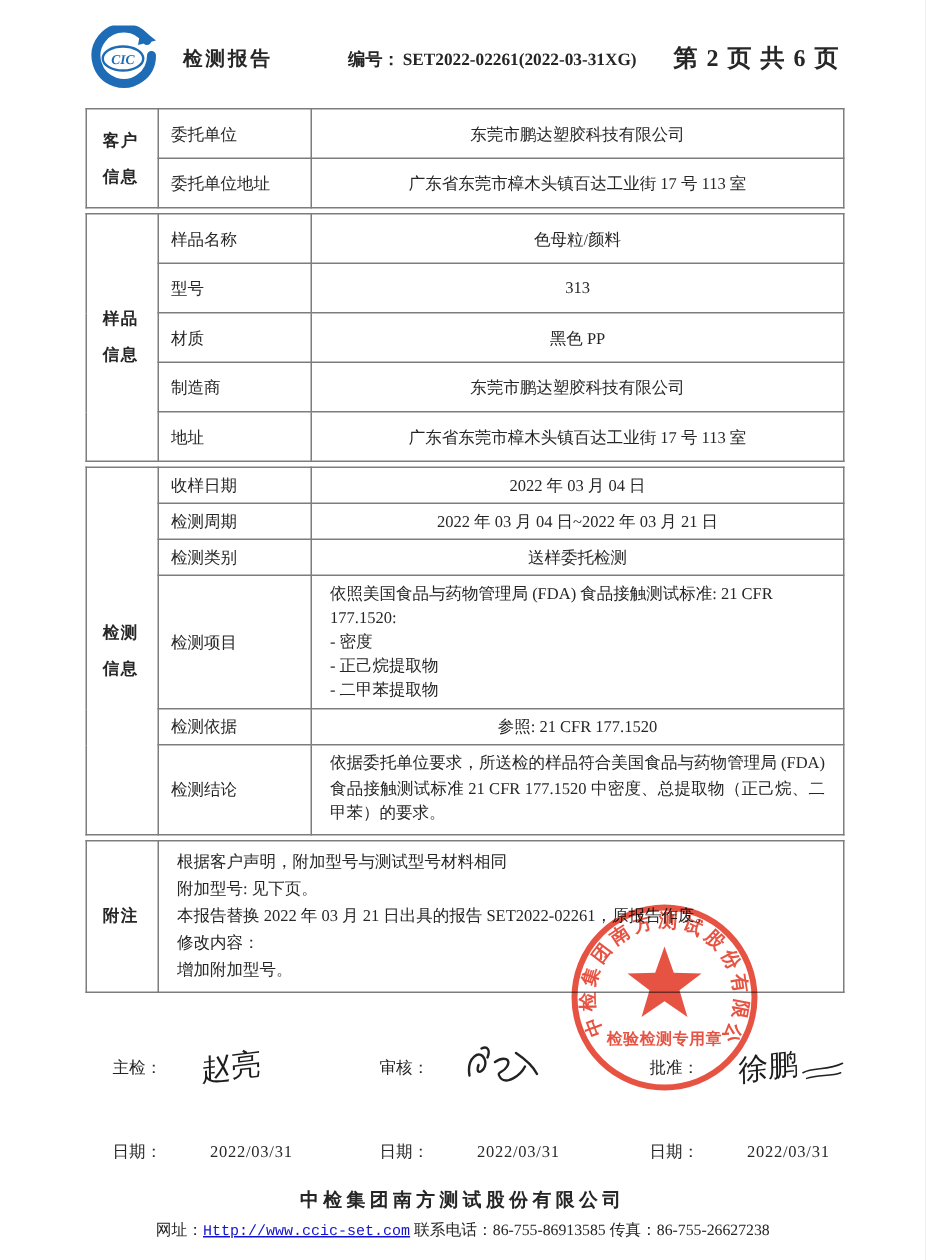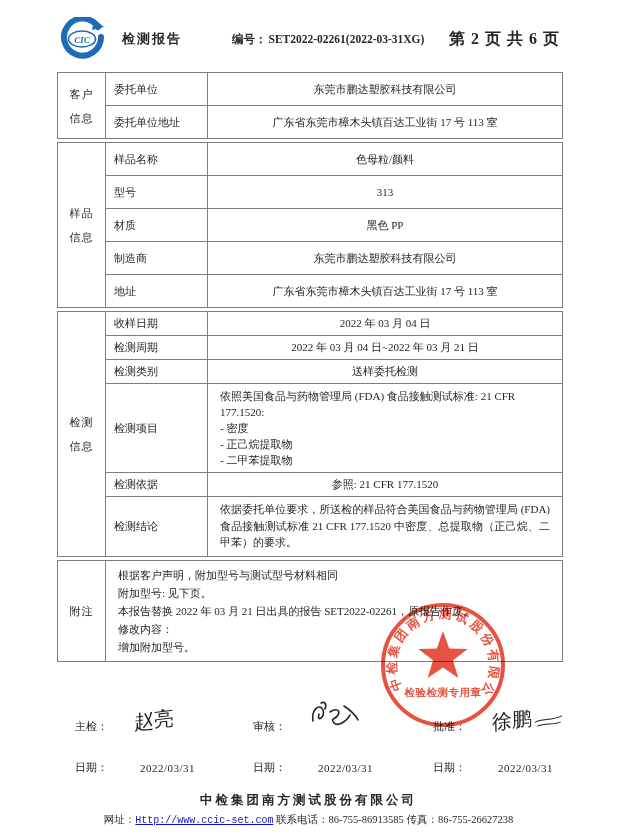--- a/index.html
+++ b/index.html
@@ -14,33 +14,33 @@
   .header { display:flex; align-items:center; height:46px; margin:16px 57px 10px 60px; }
   .logo { width:44px; height:44px; flex:0 0 44px; }
   .header-title { font-weight:bold; font-size:13px; letter-spacing:2px; margin-left:18px; }
   .header-no { font-weight:bold; font-size:11.5px; margin-left:50px; white-space:nowrap; }
   .header-no .no-label { margin-right:2px; }
   .header-page { font-weight:bold; font-size:16px; margin-left:auto; letter-spacing:1px; white-space:nowrap; }
   
   table.tbl { border-collapse:collapse; table-layout:fixed; width:506px; margin:0 0 3px 57px; }
   table.tbl td { border:1px solid #7d7d7d; font-size:11px; vertical-align:middle; }
   col.c-grp { width:48px; } col.c-lbl { width:102px; }
-  td.grp { text-align:center; }
+  td.grp { text-align:left;font-weight:bold; }
   .grp-inner { width:26px; margin:0 auto; line-height:24px; letter-spacing:1px; word-break:break-all; }
   td.lbl { padding:0 8px; }
   td.val { padding:0 12px;text-align:center; }
   table.t-a td { height:33px; }
   table.t-b tr.r-s td { height:24px; }
   td.cell-lines { padding:4px 12px; line-height:16px; vertical-align:top; }
   td.cell-lines div { padding:0; }
   td.cell-wrap { padding:4px 12px 5px; line-height:16.5px; text-align:justify; }
   td.notes-cell { padding:5px 12px; line-height:18px; vertical-align:top; }
   
   .sig-grid { display:grid; grid-template-columns:178px 180px 148px; margin:28px 0 0 57px; width:506px; }
-  .sig-cell { display:flex; align-items:flex-end; height:44px; font-size:11px; }
+  .sig-cell { display:flex; align-items:center; height:44px; font-size:11px; }
   .sig-label { white-space:nowrap; padding-left:18px; }
   .sig-name { font-size:20px; color:#1c1c1c; transform:rotate(-7deg) skewX(-6deg); margin-left:26px; position:relative; white-space:nowrap; }
   .sig-svg { margin-left:18px; }
   .date-grid { display:grid; grid-template-columns:178px 180px 148px; margin:6px 0 0 57px; width:506px; }
   .date-cell { display:flex; align-items:center; font-size:11px; height:16px;margin-top:20px; }
   .date-value { margin-left:32px; letter-spacing:.5px; }
   
   .stamp { position:absolute; left:378px; top:600px; width:130px; height:130px;
            color:#e5402e; opacity:.9; mix-blend-mode:multiply; pointer-events:none; }
   

